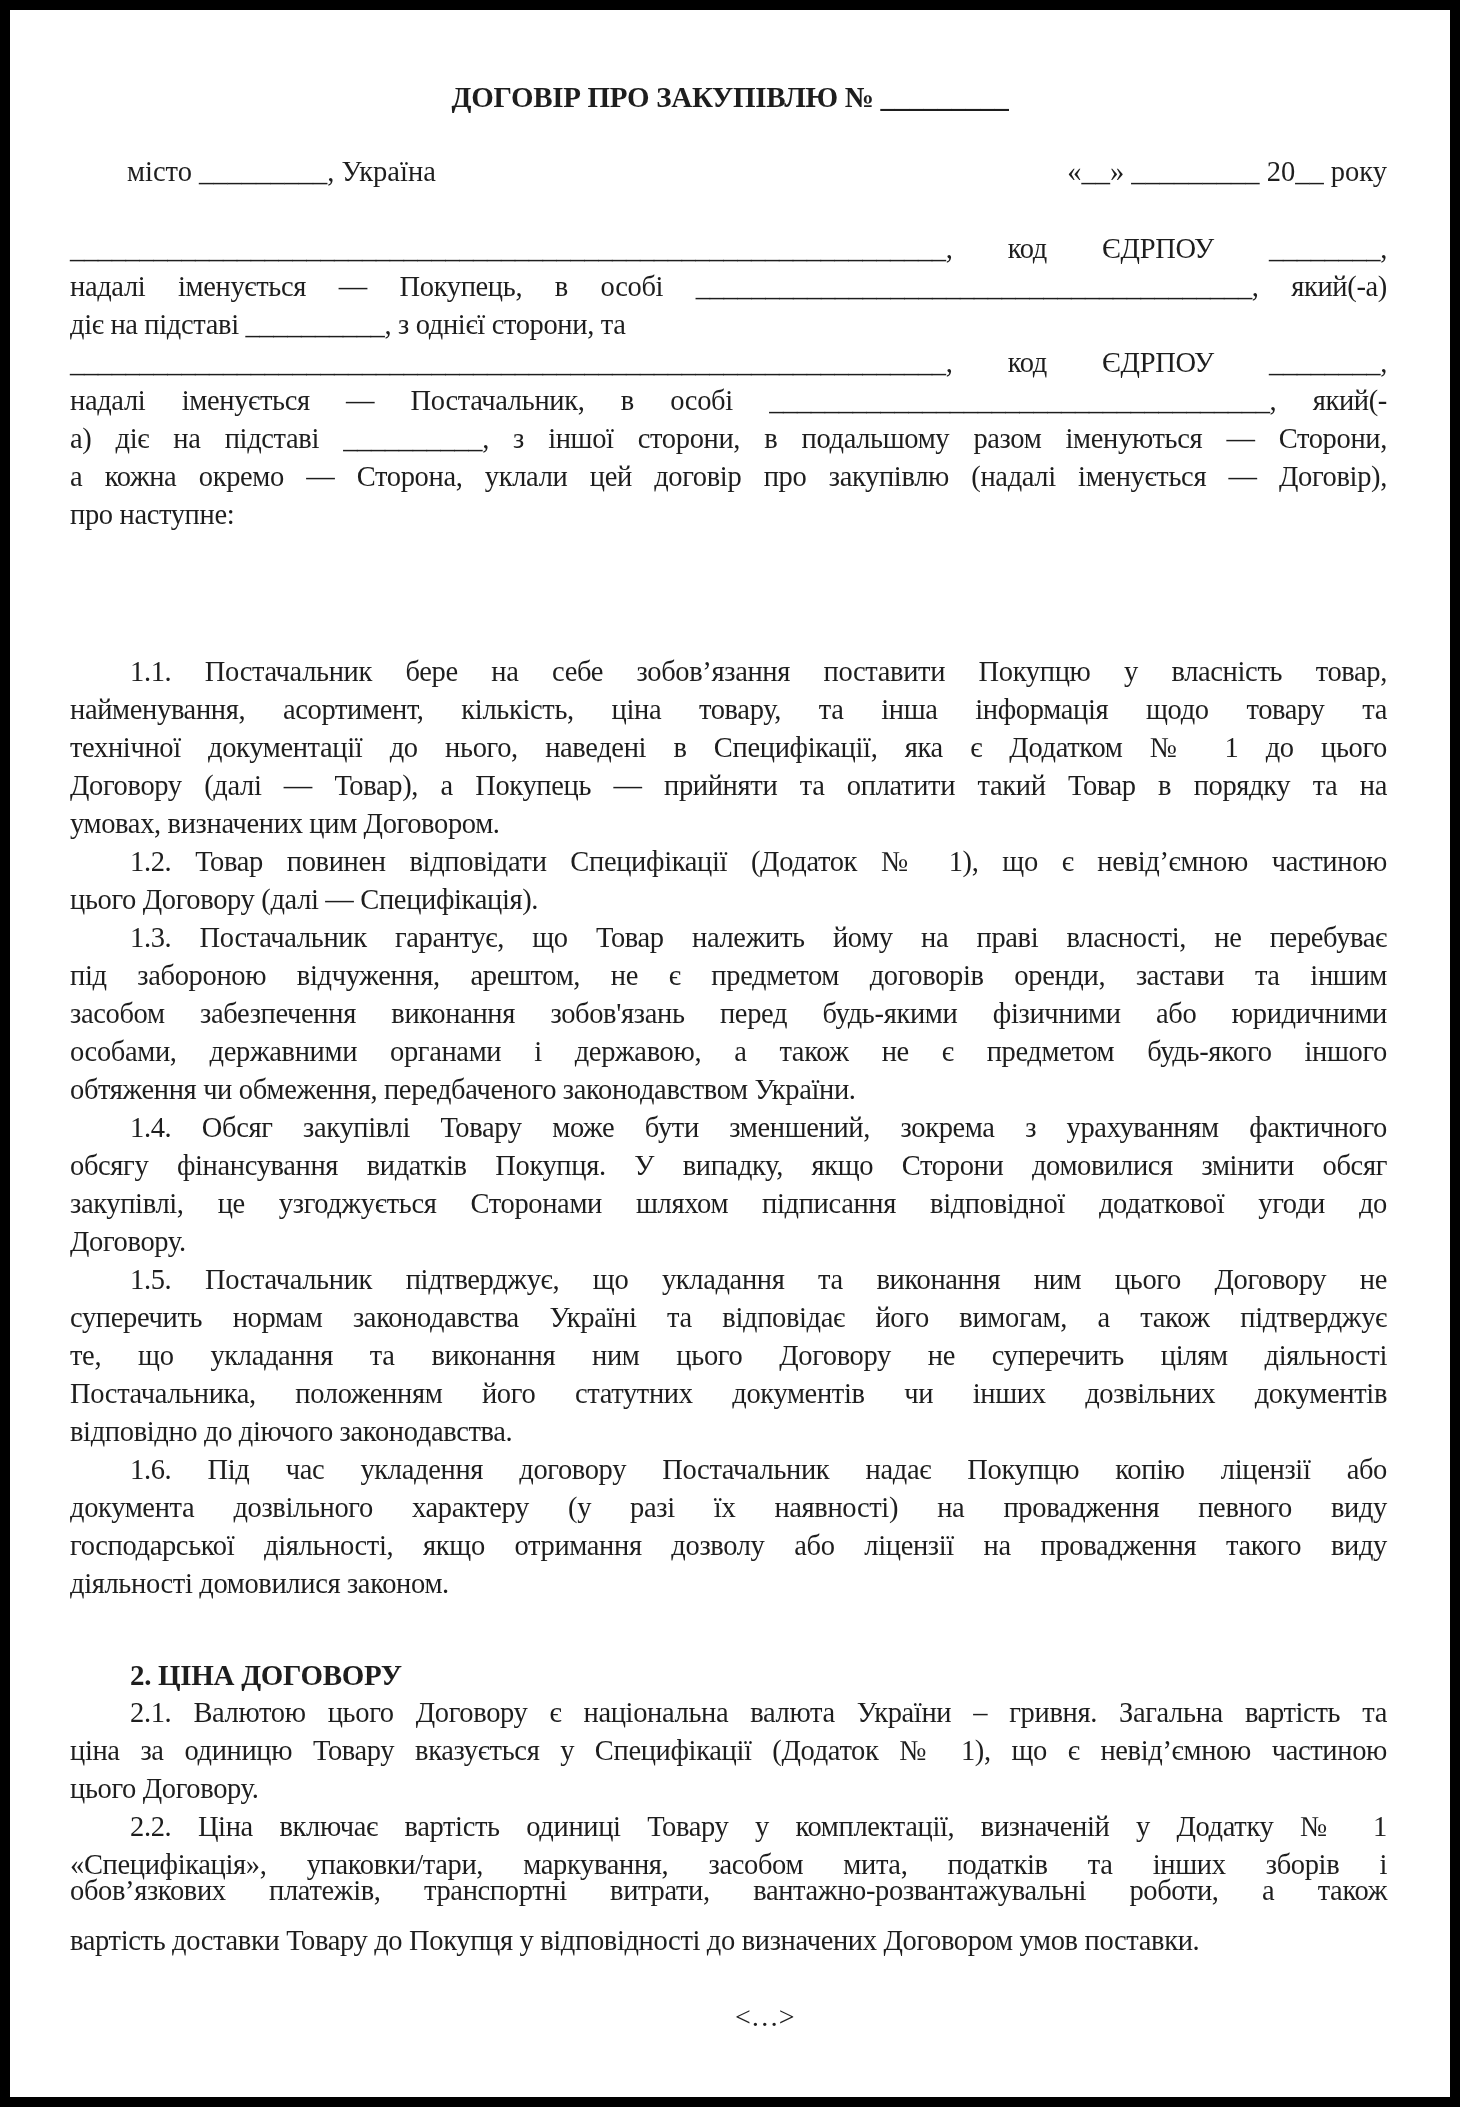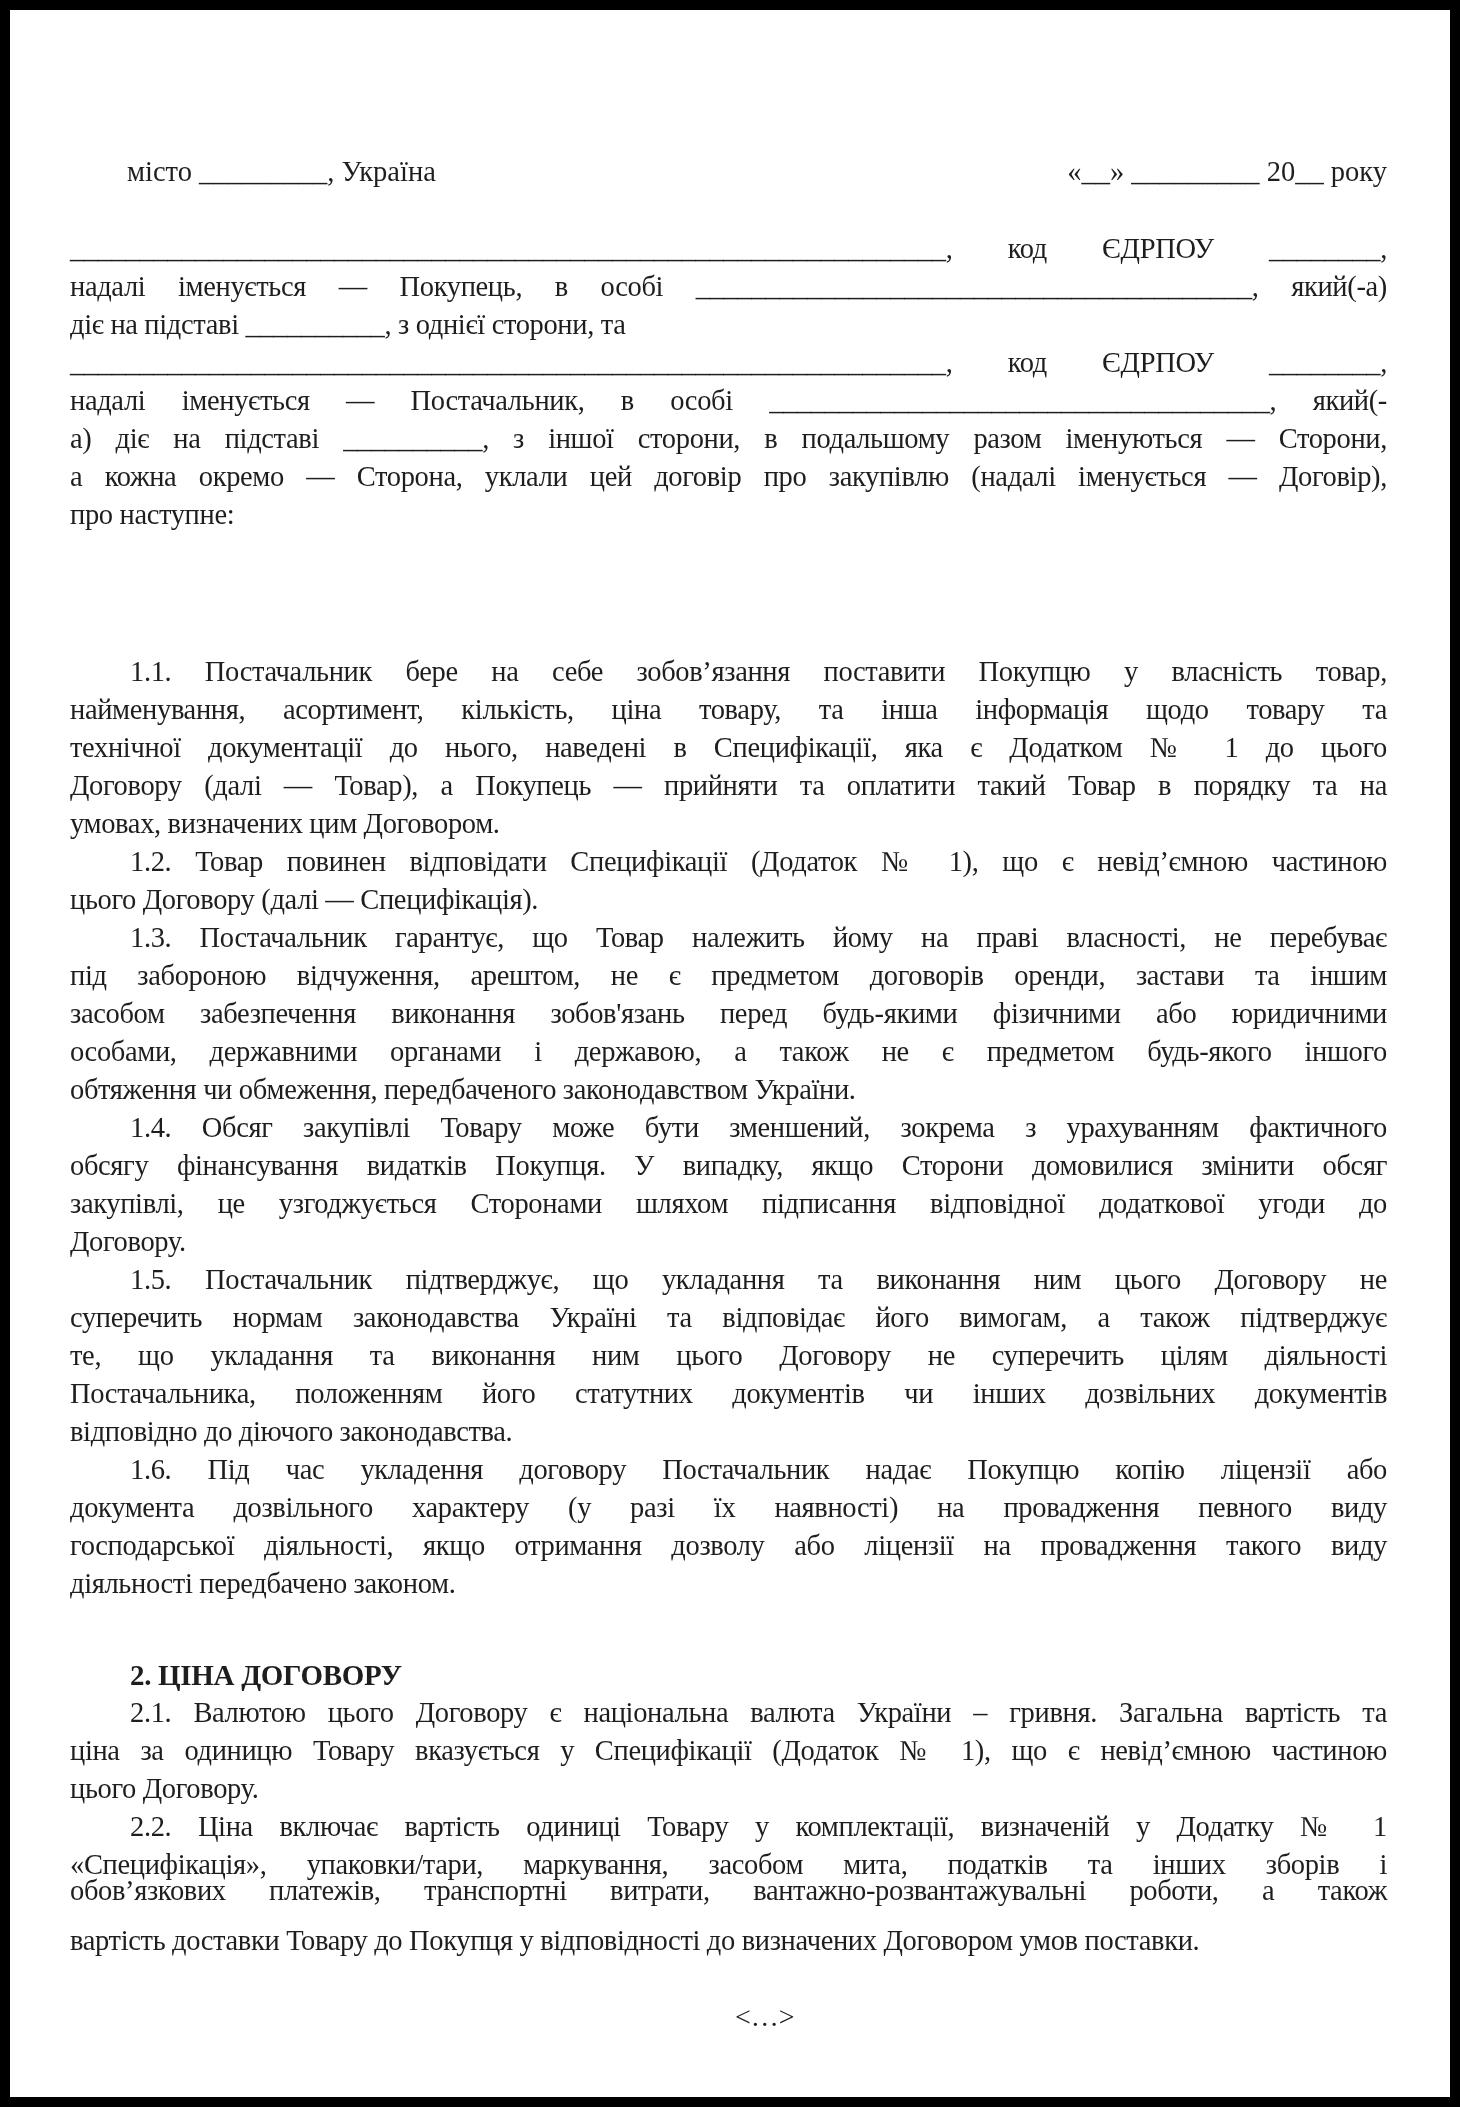--- a/index.html
+++ b/index.html
@@ -25,20 +25,21 @@
   .date { right: 63px; top: 143px; font-size: 28.5px; line-height: 38px; }
   .heading { font-weight: bold; font-size: 29px; line-height: 38px; letter-spacing: -0.3px; }
   .h1 { left: 0; width: 1440px; top: 565px; text-align: center; }
   .h2 { left: 120px; top: 1646px; }
   .ellipsis { left: 725px; top: 1988px; font-size: 28px; line-height: 38px; }
 </style>
 </head>
 <body>
 
 <div class="page">
+  <div class="abs title">ДОГОВІР ПРО ЗАКУПІВЛЮ № _________</div>
   <div class="abs place">місто _________, Україна</div>
   <div class="abs date">«__» _________ 20__ року</div>
 
   <div id="preamble">
       <div class="line" style="top: 220px;">_______________________________________________________________, код ЄДРПОУ ________,</div>
       <div class="line" style="top: 258px;">надалі іменується — Покупець, в особі ________________________________________, який(-а)</div>
       <div class="line last" style="top: 296px;">діє на підставі __________, з однієї сторони, та</div>
       <div class="line" style="top: 334px;">_______________________________________________________________, код ЄДРПОУ ________,</div>
       <div class="line" style="top: 372px;">надалі іменується — Постачальник, в особі ____________________________________, який(-</div>
       <div class="line" style="top: 410px;">а) діє на підставі __________, з іншої сторони, в подальшому разом іменуються — Сторони,</div>
@@ -64,21 +65,21 @@
       <div class="line" style="top: 1175px;">закупівлі, це узгоджується Сторонами шляхом підписання відповідної додаткової угоди до</div>
       <div class="line last" style="top: 1213px;">Договору.</div>
       <div class="line indent" style="top: 1251px;">1.5. Постачальник підтверджує, що укладання та виконання ним цього Договору не</div>
       <div class="line" style="top: 1289px;">суперечить нормам законодавства Україні та відповідає його вимогам, а також підтверджує</div>
       <div class="line" style="top: 1327px;">те, що укладання та виконання ним цього Договору не суперечить цілям діяльності</div>
       <div class="line" style="top: 1365px;">Постачальника, положенням його статутних документів чи інших дозвільних документів</div>
       <div class="line last" style="top: 1403px;">відповідно до діючого законодавства.</div>
       <div class="line indent" style="top: 1441px;">1.6. Під час укладення договору Постачальник надає Покупцю копію ліцензії або</div>
       <div class="line" style="top: 1479px;">документа дозвільного характеру (у разі їх наявності) на провадження певного виду</div>
       <div class="line" style="top: 1517px;">господарської діяльності, якщо отримання дозволу або ліцензії на провадження такого виду</div>
-      <div class="line last" style="top: 1555px;">діяльності передбачено законом.</div>
+      <div class="line last" style="top: 1555px;">діяльності домовилися законом.</div>
     </div>
 
   <div class="abs heading h2">2. ЦІНА ДОГОВОРУ</div>
   <div id="sec2">
       <div class="line indent" style="top: 1684px;">2.1. Валютою цього Договору є національна валюта України – гривня. Загальна вартість та</div>
       <div class="line" style="top: 1722px;">ціна за одиницю Товару вказується у Специфікації (Додаток № 1), що є невід’ємною частиною</div>
       <div class="line last" style="top: 1760px;">цього Договору.</div>
       <div class="line indent" style="top: 1798px;">2.2. Ціна включає вартість одиниці Товару у комплектації, визначеній у Додатку № 1</div>
       <div class="line" style="top: 1836px;">«Специфікація», упаковки/тари, маркування, засобом мита, податків та інших зборів і</div>
       <div class="line" style="top: 1834px; margin-top: 28px;">обов’язкових платежів, транспортні витрати, вантажно-розвантажувальні роботи, а також</div>

